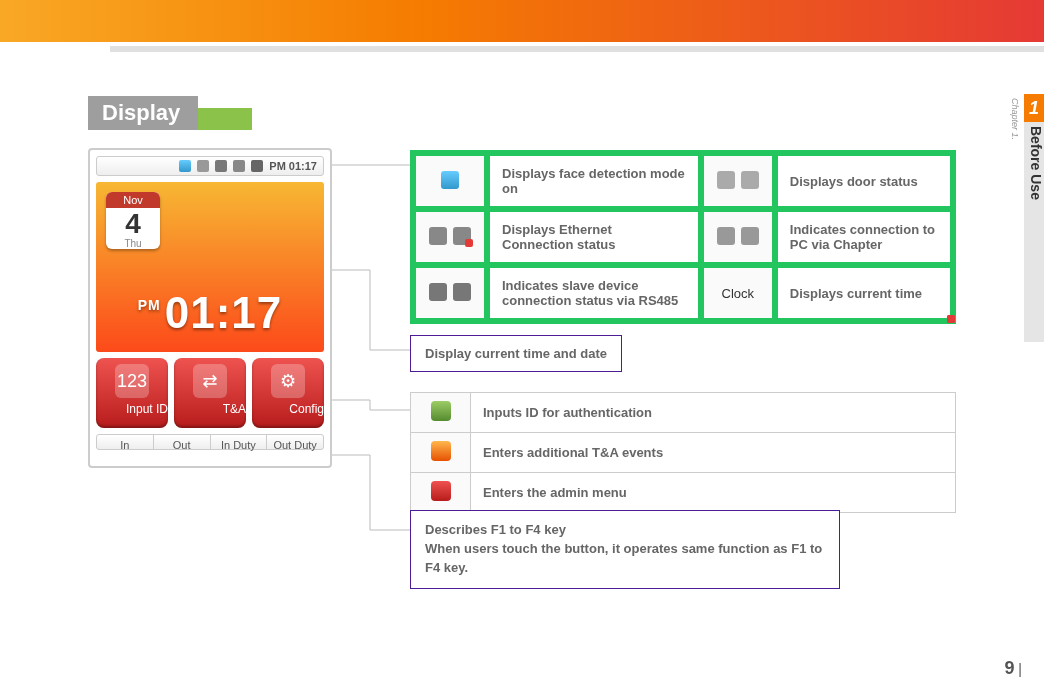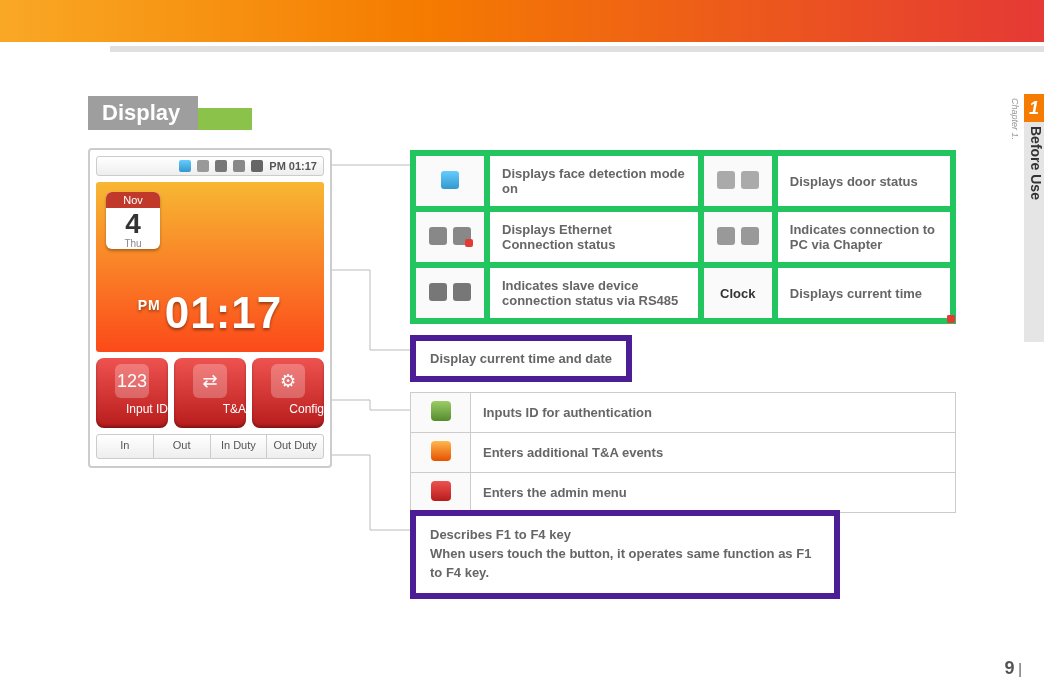--- a/index.html
+++ b/index.html
@@ -174,21 +174,21 @@
   }
   .redbtn .sq {
     width:34px; height:34px; margin:0 auto 4px;
     background: rgba(255,255,255,0.25);
     border-radius:6px;
     display:flex; align-items:center; justify-content:center;
     font-size:18px;
   }
 
   .device .funcbar {
-    display:flex; margin-top:6px; height:25px;
+    display:flex; margin-top:6px; height:16px;
     border:1px solid #ccc; border-radius:3px;
     background: linear-gradient(#fff,#eee);
     font-size:11px;
   }
   .funcbar div { flex:1; text-align:center; line-height:20px; border-right:1px solid #ccc; color:#555;}
   .funcbar div:last-child { border-right:none; }
 
   
   .icon-table {
     position:absolute;
@@ -211,25 +211,25 @@
   }
   .cell-icon.face { background: linear-gradient(#6cf,#39c); }
   .cell-icon.door { background:#aaa; }
   .cell-icon.eth { background:#888; position:relative;}
   .cell-icon.pc { background:#999; }
   .cell-icon.rs { background:#777; }
   .cell-icon .x {
     position:absolute; bottom:-2px; right:-2px;
     width:8px; height:8px; background:#e53935; border-radius:2px;
   }
-  .clock-label { font-weight:bold; color:#333; text-align:center;margin-top:41px;}
+  .clock-label { font-weight:normal; color:#333; text-align:center;margin-top:41px;}
 
   .callout-box {
     position:absolute;
-    border:6px solid #4c1d95;
+    border:1px solid #4c1d95;
     padding:10px 14px;
     font-size:13px;
     color:#666;
     font-weight:bold;
     background:#fff;
   }
   #callout-date { top:335px; left:410px; }
   #callout-funcdesc { top:510px; left:410px; width:430px; line-height:1.45;}
 
   .menu-table {

